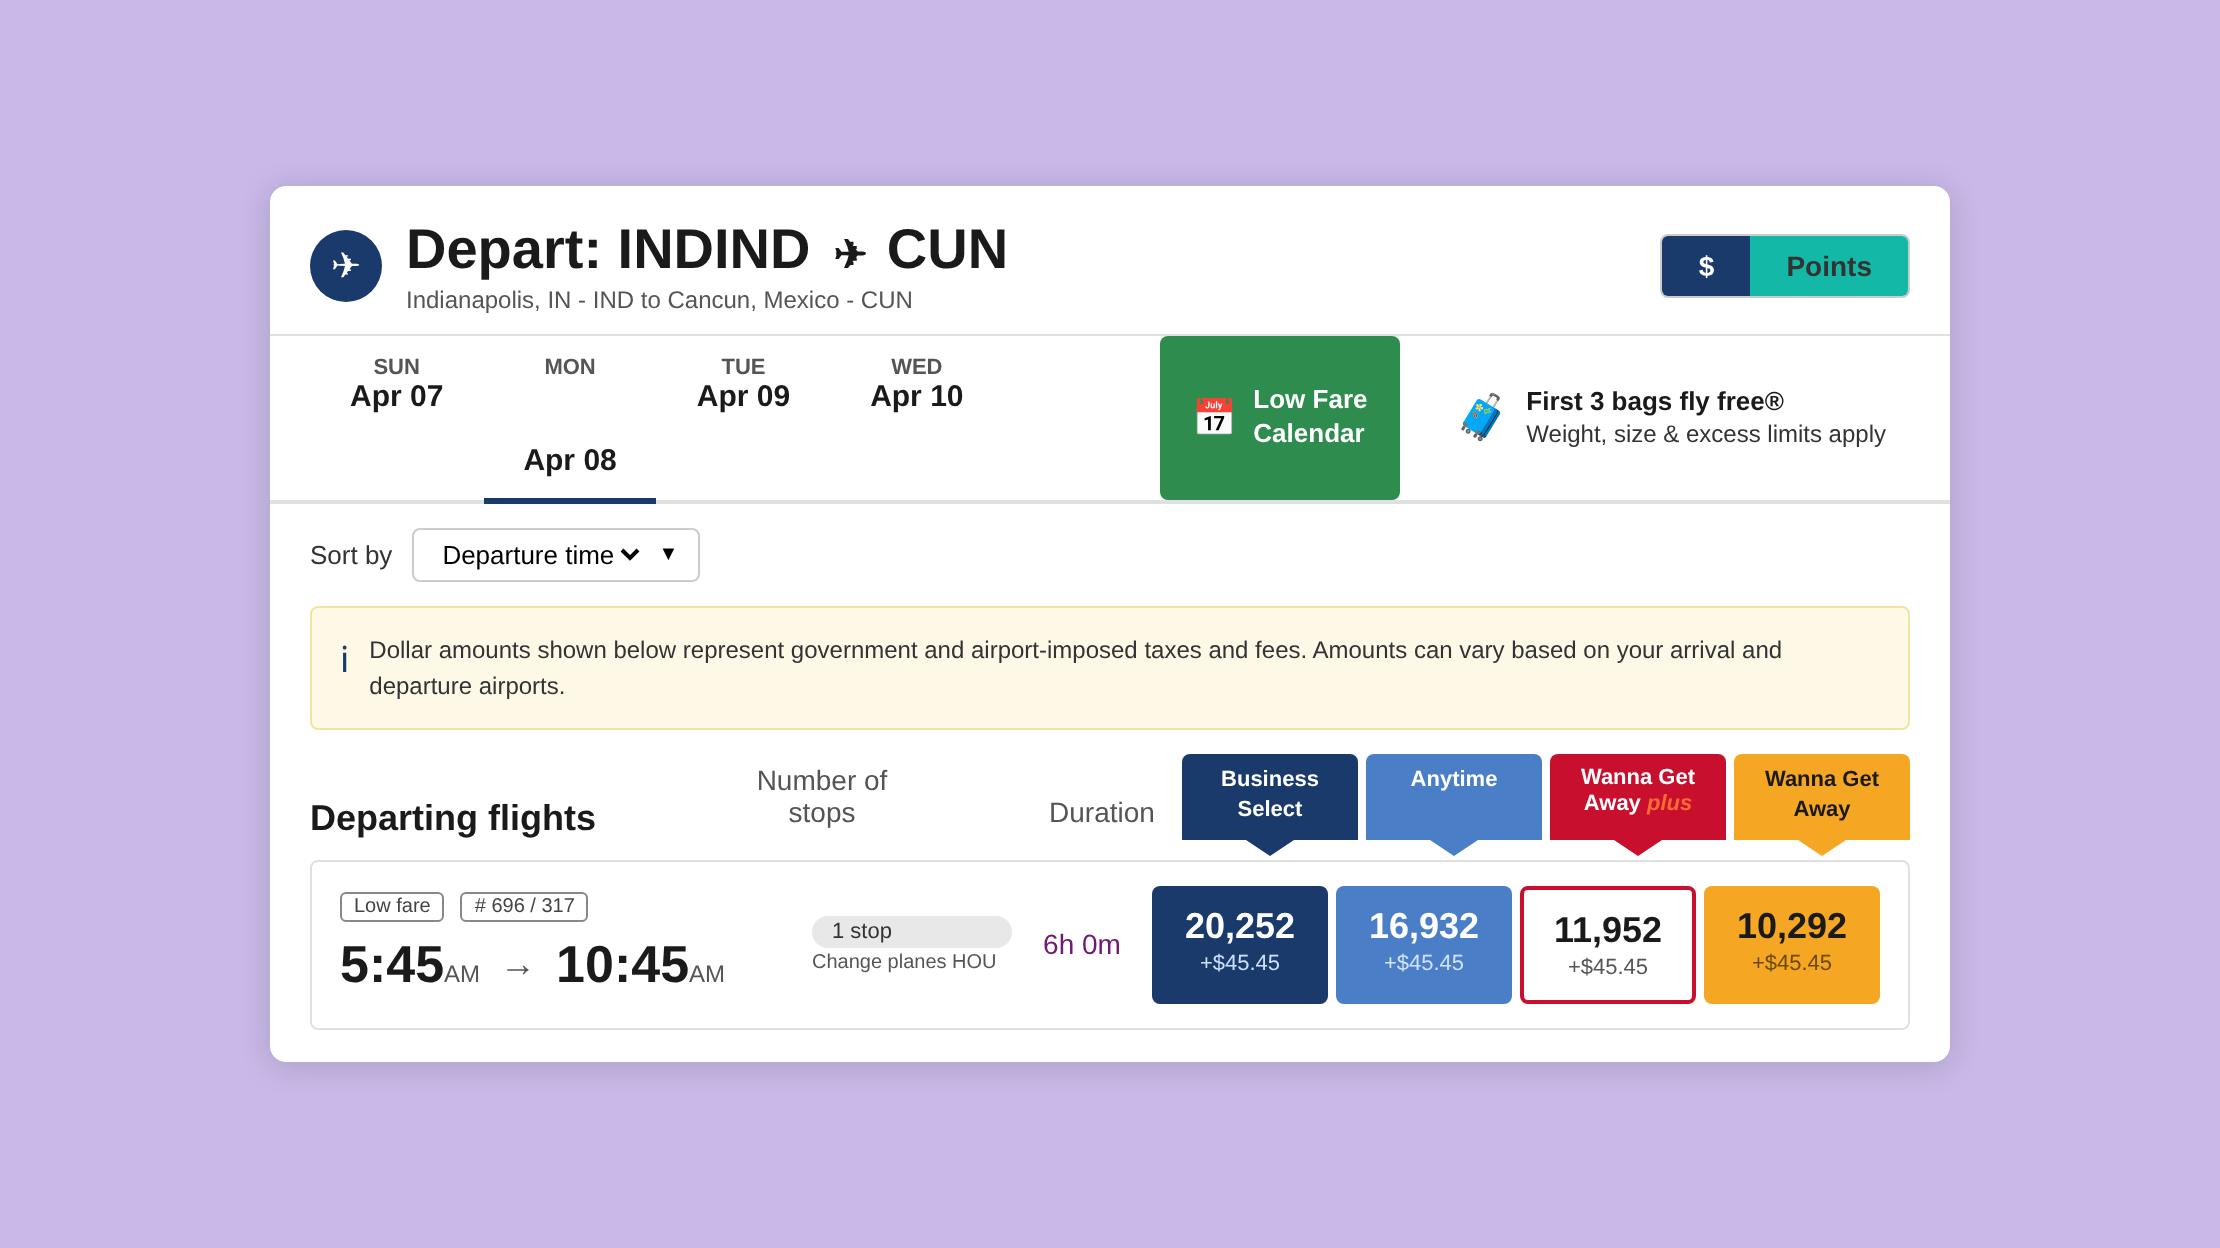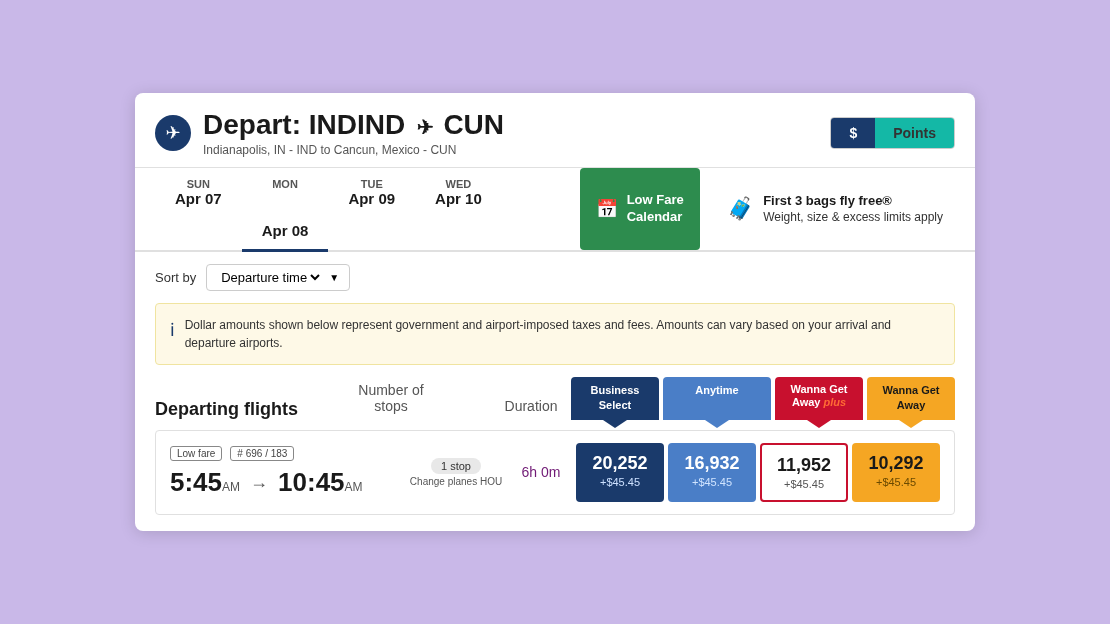--- a/index.html
+++ b/index.html
@@ -281,21 +281,20 @@
       color: #555;
       font-weight: normal;
     }
     .arrow-right {
       color: #555;
       font-size: 18px;
     }
     .stop-duration {
       display: flex;
       flex-direction: column;
-      align-items: center;
       min-width: 100px;
     }
     .stop-badge {
       background: #e8e8e8;
       border-radius: 10px;
       padding: 2px 10px;
       font-size: 11px;
       color: #333;
       margin-bottom: 2px;
     }
@@ -480,31 +479,31 @@
     <div class="header-row">
       <div class="header-spacer">
         <span class="flights-title">Departing flights</span>
       </div>
       <div class="header-meta">
         <span class="header-meta-item">Number of stops</span>
         <span class="header-meta-item">Duration</span>
       </div>
       <div class="fare-cols">
         <div class="fare-col-header business chevron-header" style="width:88px;">Business<br>Select</div>
-        <div class="fare-col-header anytime chevron-header" style="width:108px;">Anytime</div>
+        <div class="fare-col-header anytime chevron-header" style="width:88px;">Anytime</div>
         <div class="fare-col-header wanna-plus chevron-header" style="width:88px; line-height:1.2;">Wanna Get<br>Away <span class="plus-word">plus</span></div>
         <div class="fare-col-header wanna-away chevron-header" style="width:88px;">Wanna Get<br>Away</div>
       </div>
     </div>
 
     <div class="flight-row" style="margin-top:10px;">
       <div class="flight-info">
         <div class="flight-badges">
           <span class="badge low-fare">Low fare</span>
-          <span class="badge flight-num"># 696 / 183</span>
+          <span class="badge flight-num"># 696 / 317</span>
         </div>
         <div class="flight-times">
           <span class="time-val">5:45<span class="time-period">AM</span></span>
           <span class="arrow-right">→</span>
           <span class="time-val">10:45<span class="time-period">AM</span></span>
         </div>
       </div>
       <div class="stop-duration">
         <span class="stop-badge">1 stop</span>
         <span class="change-planes">Change planes HOU</span>

